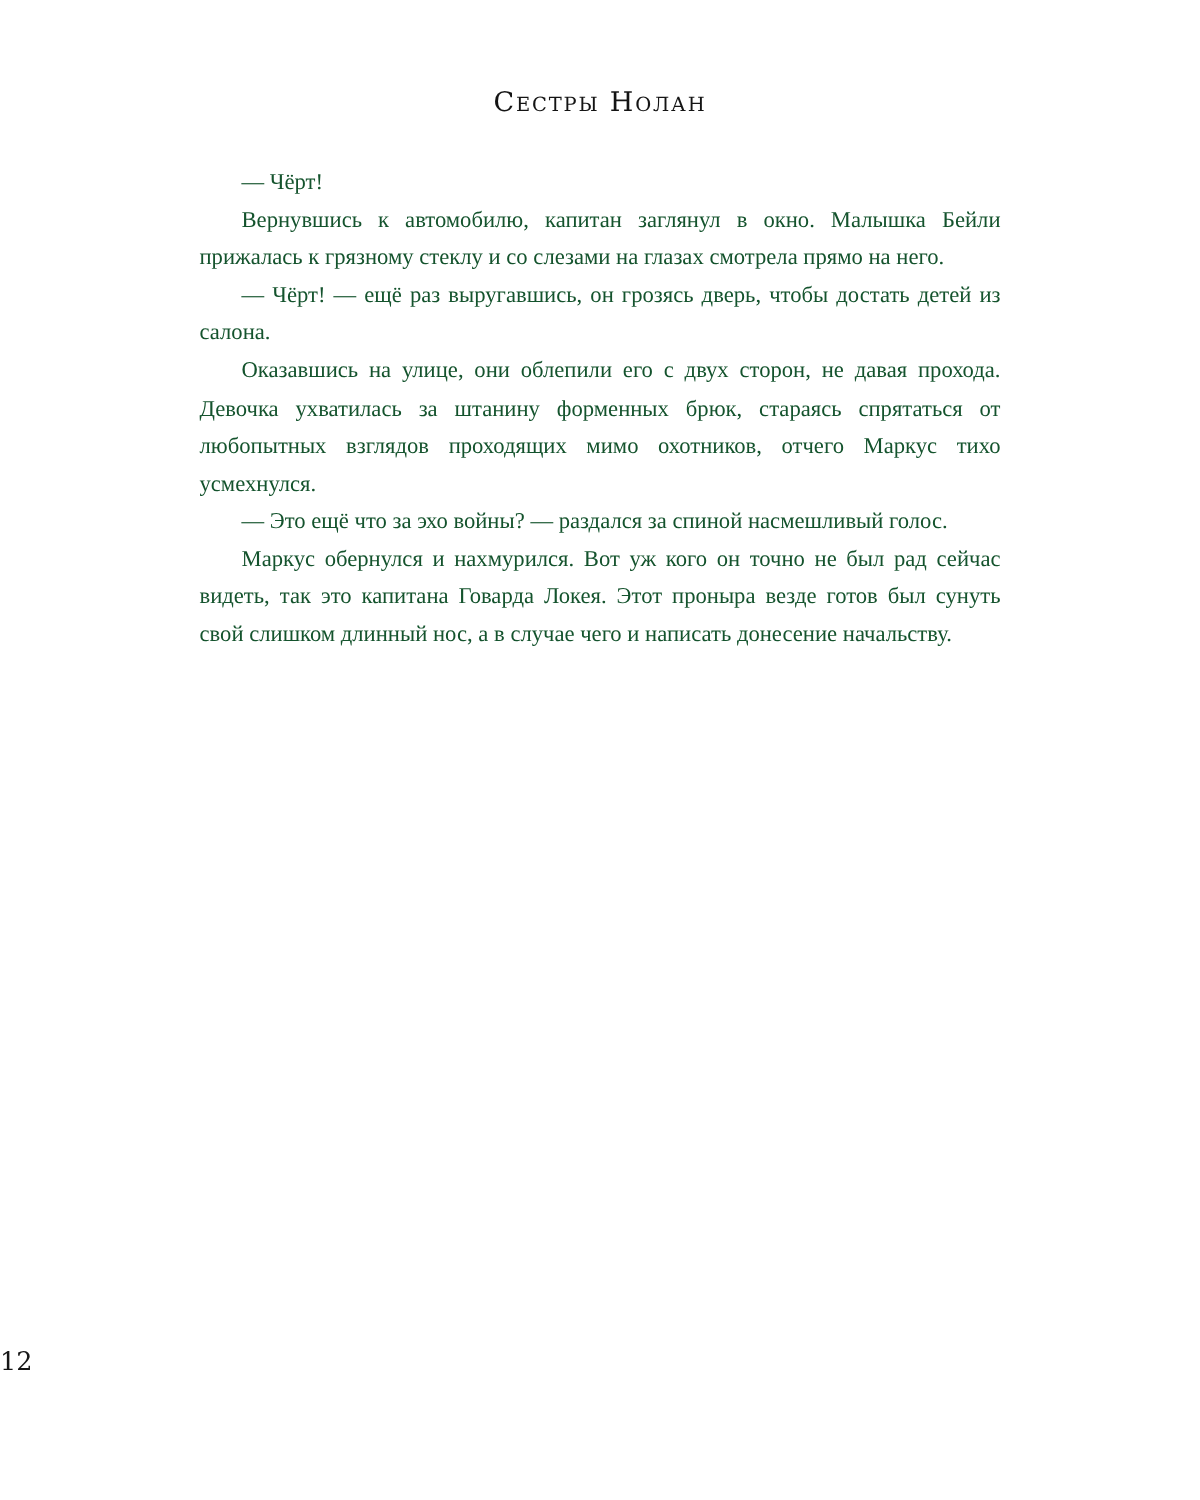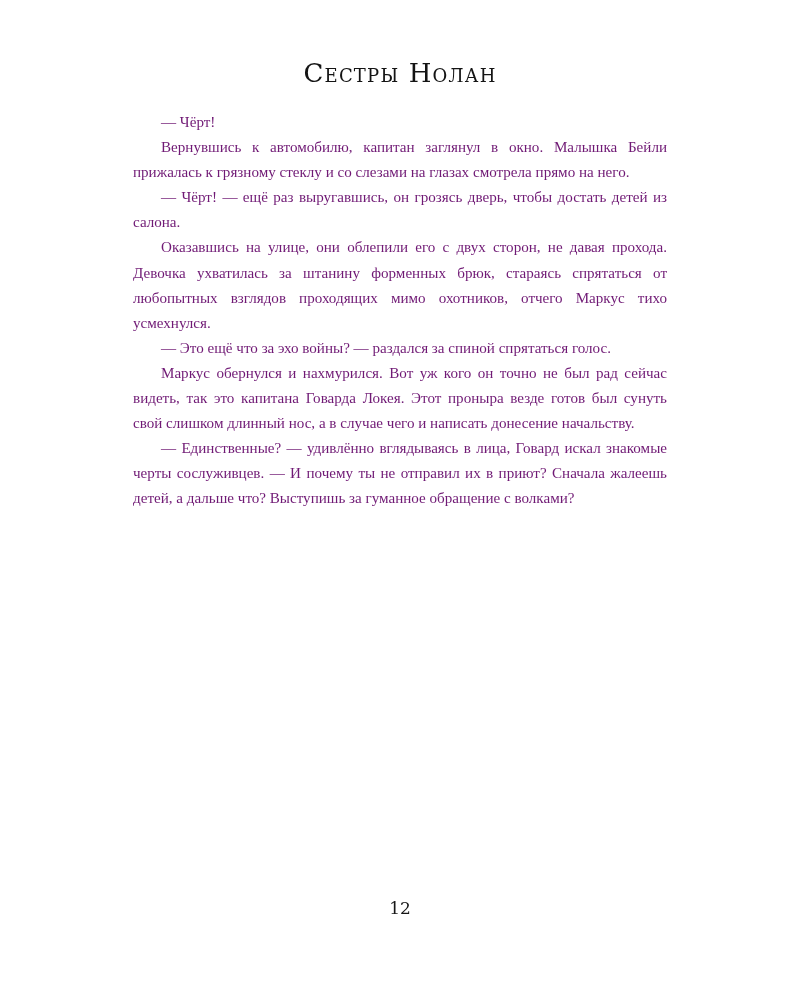--- a/index.html
+++ b/index.html
@@ -21,67 +21,66 @@
     box-sizing: border-box;
     padding: 0;
   }
   .page-header {
     position: absolute;
     top: 58px;
     left: 0;
     width: 100%;
     text-align: center;
     font-variant: small-caps;
-    font-size: 26px;
+    font-size: 18px;
     letter-spacing: 1.2px;
     color: #141414;
     font-family: "DejaVu Serif", "Liberation Serif", serif;
     font-weight: 400;
   }
   .text-block {
     position: absolute;
     top: 110px;
     left: 133px;
     width: 534px;
     font-size: 15.1px;
     line-height: 25.1px;
     text-align: justify;
     text-justify: inter-word;
-    color: #701a75;
+    color: #14532d;
     font-family: "Liberation Serif", "DejaVu Serif", serif;
   }
   .text-block p {
     margin: 0;
     text-indent: 28px;
     hyphens: auto;
     -webkit-hyphens: auto;
   }
   .page-number {
     position: absolute;
     top: 898px;
     left: 0;
     width: 100%;
-    text-align: center;
+    text-align: left;
     font-size: 17px;
     color: #161616;
     font-family: "DejaVu Serif", "Liberation Serif", serif;
   }
 </style>
 </head>
 <body>
 
 <div class="page">
 
   <div class="page-header">Сестры Нолан</div>
 
   <div class="text-block">
     <p>— Чёрт!</p>
     <p>Вернувшись к автомобилю, капитан заглянул в окно. Малышка Бейли прижалась к грязному стеклу и со слезами на глазах смотрела прямо на него.</p>
     <p>— Чёрт! — ещё раз выругавшись, он грозясь дверь, чтобы достать детей из салона.</p>
     <p>Оказавшись на улице, они облепили его с двух сторон, не давая прохода. Девочка ухватилась за штанину форменных брюк, стараясь спрятаться от любопытных взглядов проходящих мимо охотников, отчего Маркус тихо усмехнулся.</p>
-    <p>— Это ещё что за эхо войны? — раздался за спиной спрятаться голос.</p>
+    <p>— Это ещё что за эхо войны? — раздался за спиной насмешливый голос.</p>
     <p>Маркус обернулся и нахмурился. Вот уж кого он точно не был рад сейчас видеть, так это капитана Говарда Локея. Этот проныра везде готов был сунуть свой слишком длинный нос, а в случае чего и написать донесение начальству.</p>
-    <p>— Единственные? — удивлённо вглядываясь в лица, Говард искал знакомые черты сослуживцев. — И почему ты не отправил их в приют? Сначала жалеешь детей, а дальше что? Выступишь за гуманное обращение с волками?</p>
   </div>
 
   <div class="page-number">12</div>
 
 </div>
 
 </body></html>

